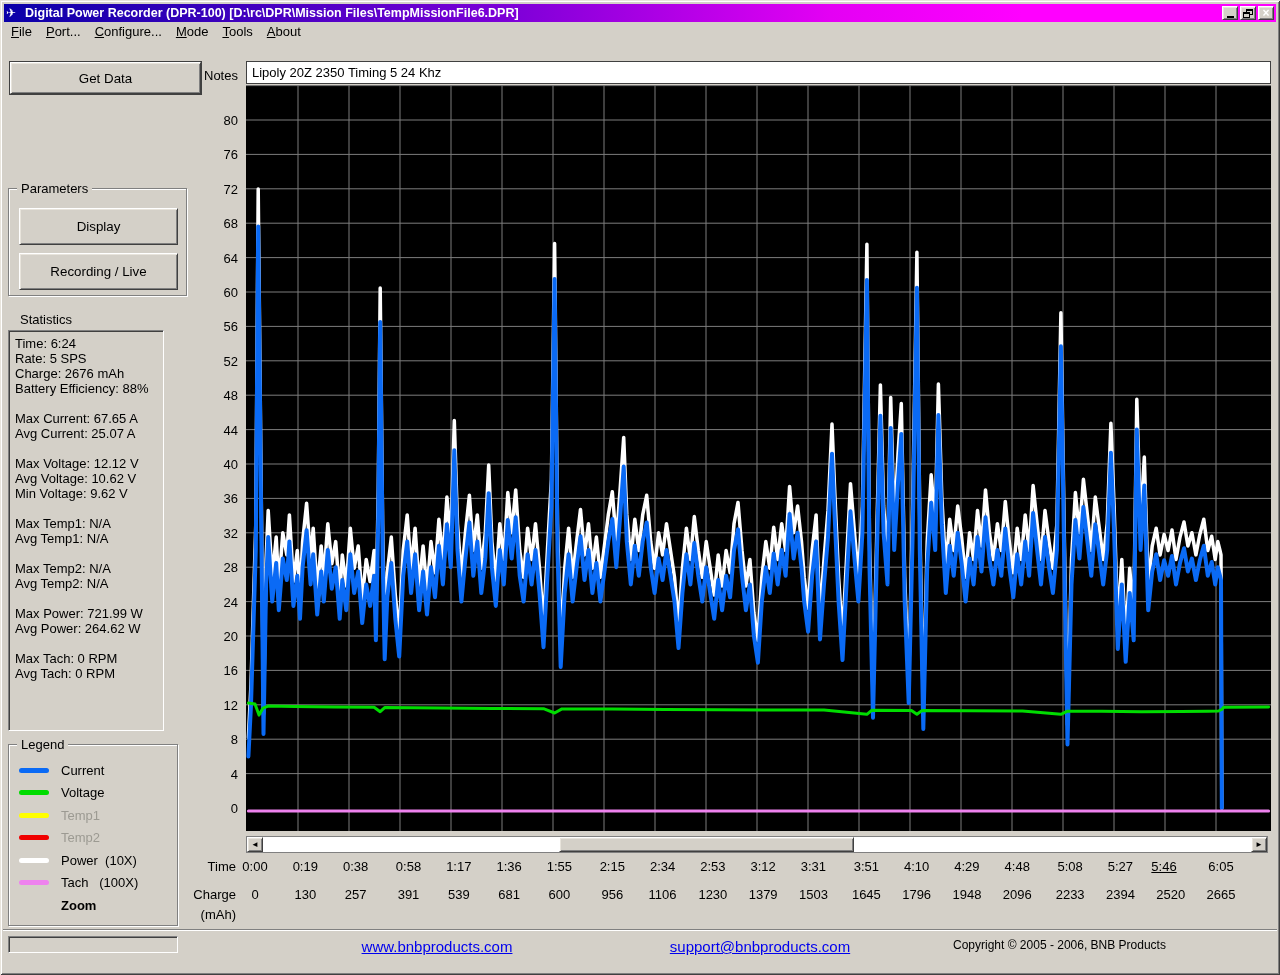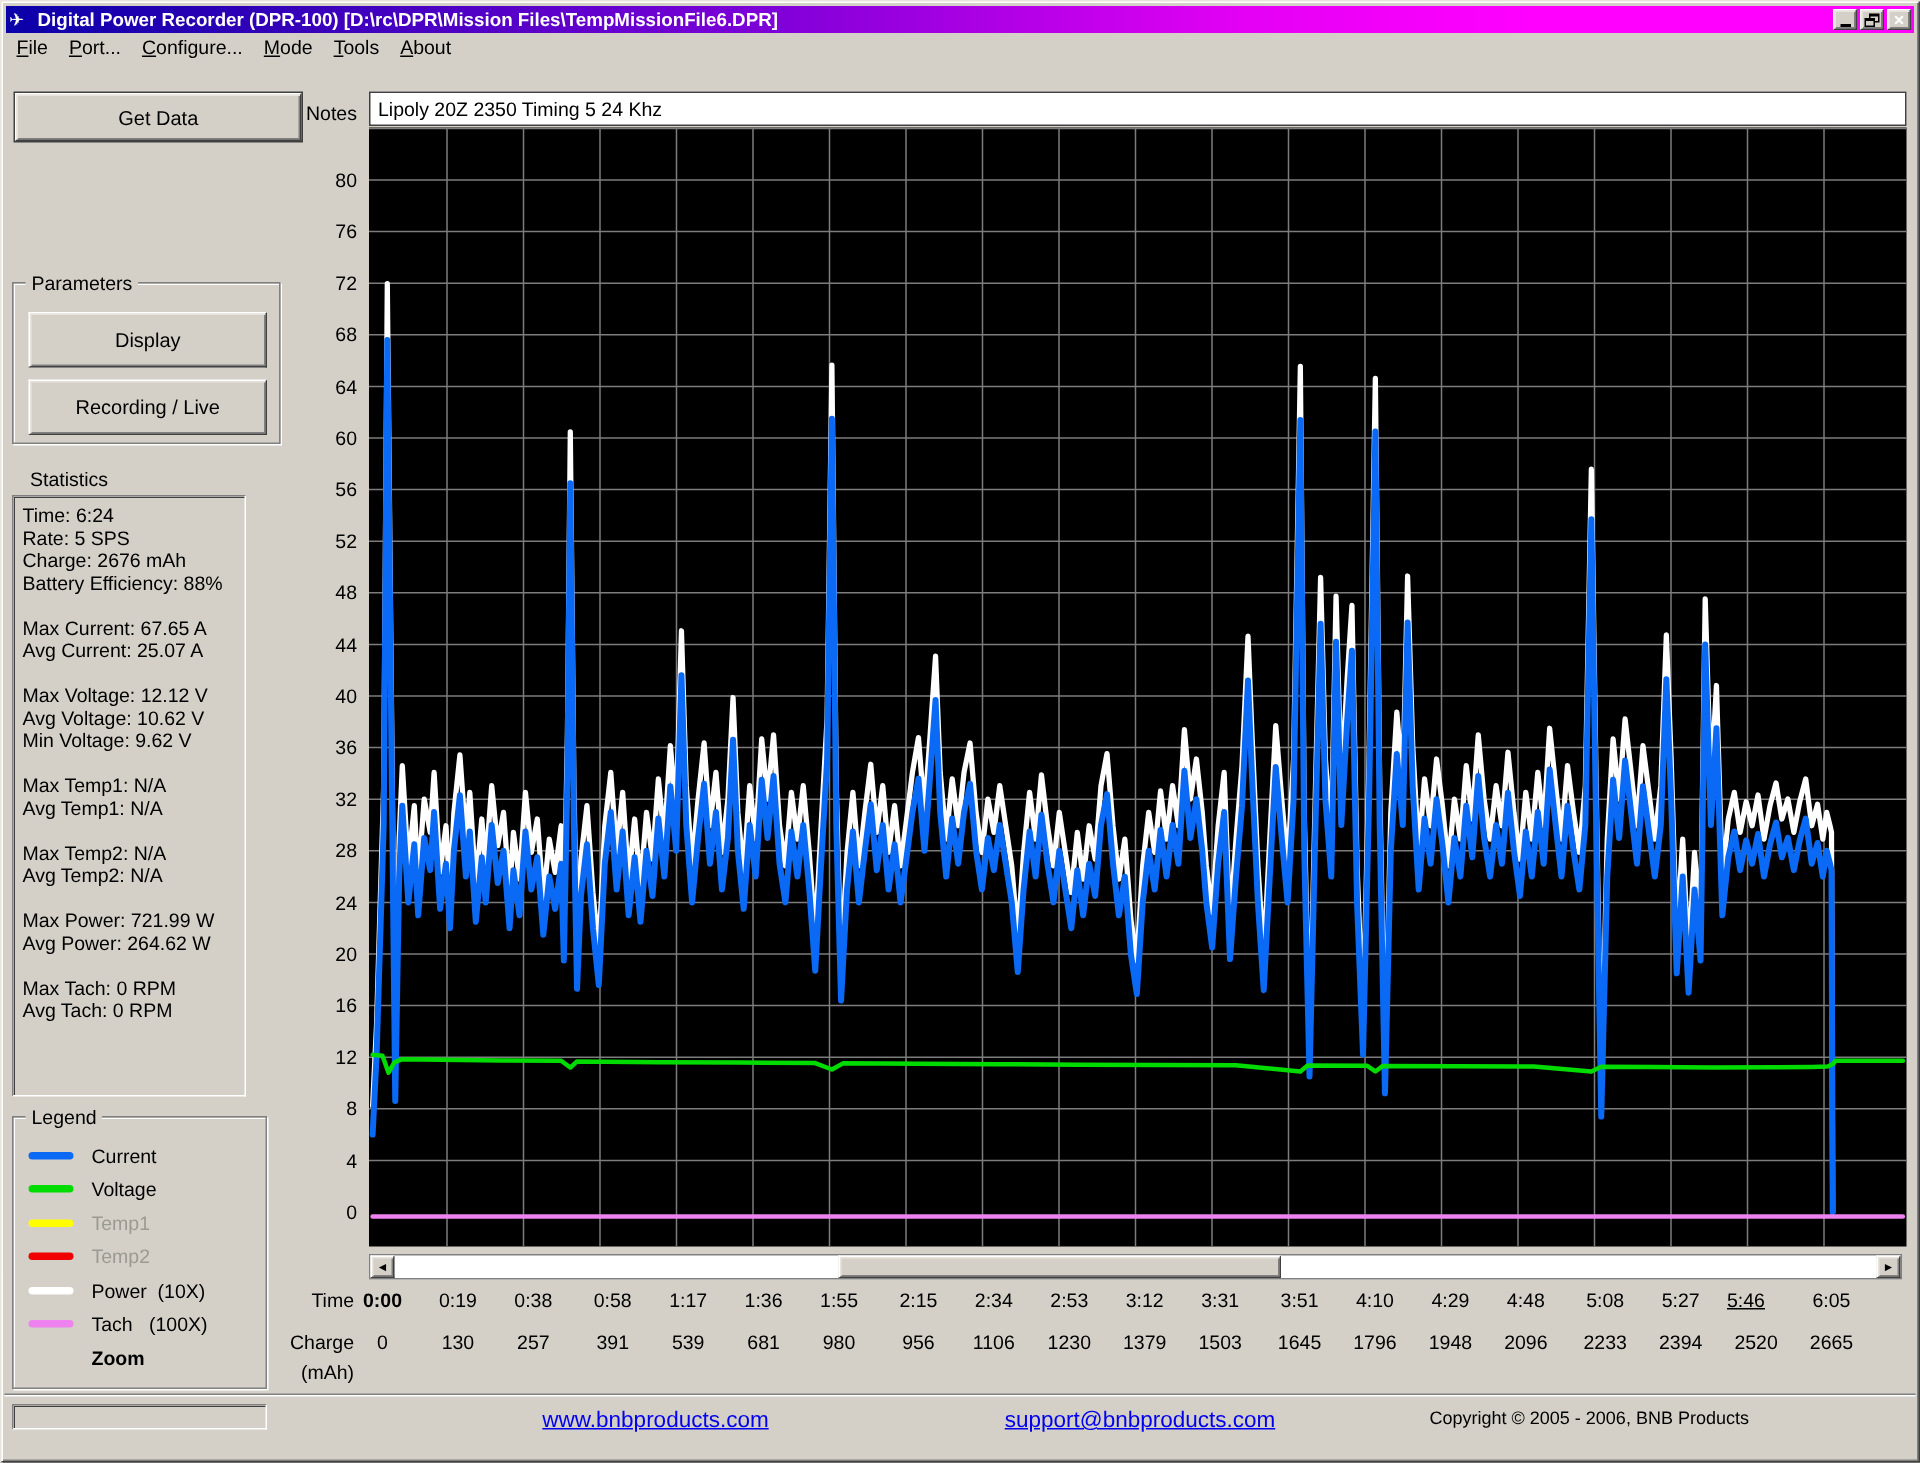--- a/index.html
+++ b/index.html
@@ -260,21 +260,21 @@
   </div>
 
   <div class="hscroll">
     <span class="btn sb-arrow" style="left:0;">◄</span>
     <span class="btn sb-thumb" id="sb-thumb" style="left: 312px; width: 295px;"></span>
     <span class="btn sb-arrow" style="right:0;">►</span>
   </div>
 
   <div class="axis-caption" style="left:192px;top:859px;">Time</div>
   <div class="tickrow" id="time-ticks" style="top:859px;">
-      <span style="left: 9px; font-weight: bold;">0:00</span>
+      <span style="left: 9px;">0:00</span>
       <span style="left: 59.2854px;">0:19</span>
       <span style="left: 109.571px;">0:38</span>
       <span style="left: 162.503px;">0:58</span>
       <span style="left: 212.788px;">1:17</span>
       <span style="left: 263.074px;">1:36</span>
       <span style="left: 313.359px;">1:55</span>
       <span style="left: 366.291px;">2:15</span>
       <span style="left: 416.576px;">2:34</span>
       <span style="left: 466.862px;">2:53</span>
       <span style="left: 517.147px;">3:12</span>
@@ -290,21 +290,21 @@
     </div>
 
   <div class="axis-caption" style="left:192px;top:887px;">Charge</div>
   <div class="tickrow" id="charge-ticks" style="top:887px;">
       <span style="left: 9px;">0</span>
       <span style="left: 59.2854px;">130</span>
       <span style="left: 109.571px;">257</span>
       <span style="left: 162.503px;">391</span>
       <span style="left: 212.788px;">539</span>
       <span style="left: 263.074px;">681</span>
-      <span style="left: 313.359px;">980</span>
+      <span style="left: 313.359px;">600</span>
       <span style="left: 366.291px;">956</span>
       <span style="left: 416.576px;">1106</span>
       <span style="left: 466.862px;">1230</span>
       <span style="left: 517.147px;">1379</span>
       <span style="left: 567.433px;">1503</span>
       <span style="left: 620.365px;">1645</span>
       <span style="left: 670.65px;">1796</span>
       <span style="left: 720.935px;">1948</span>
       <span style="left: 771.221px;">2096</span>
       <span style="left: 824.153px;">2233</span>

